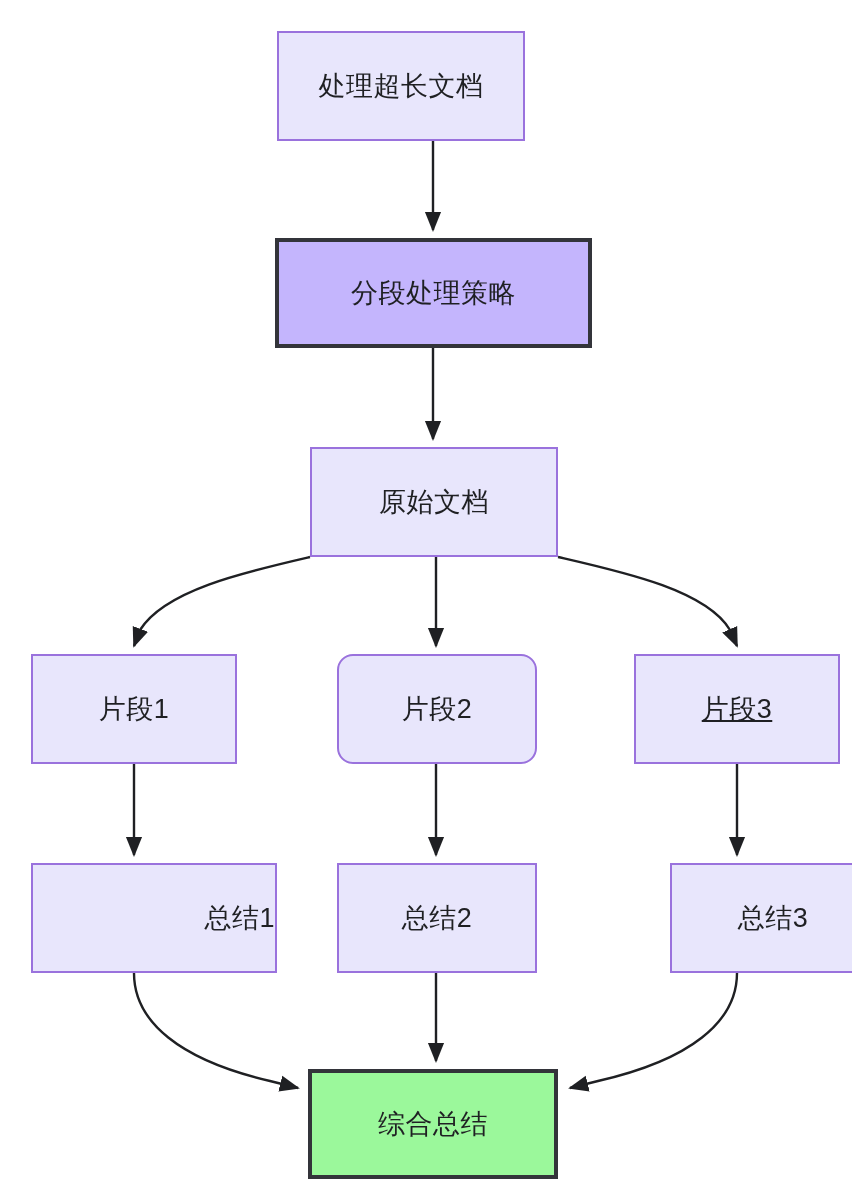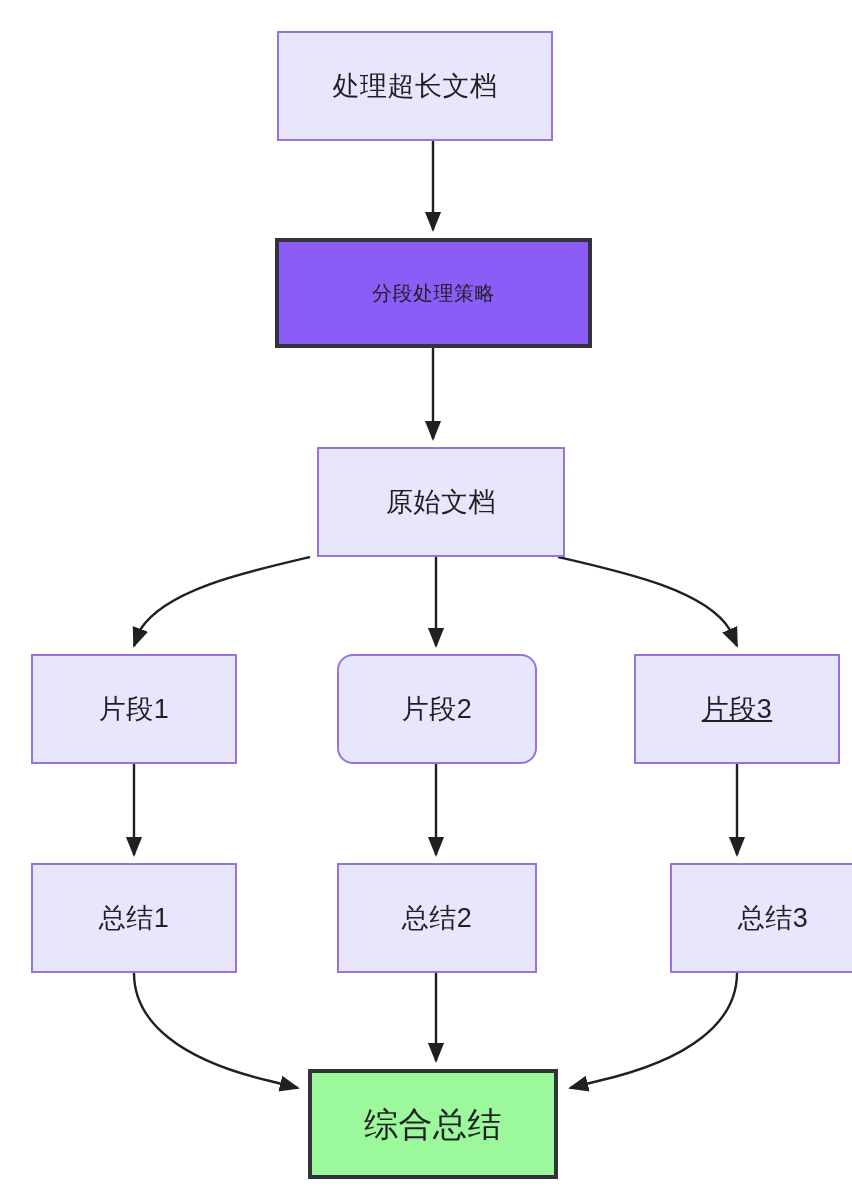--- a/index.html
+++ b/index.html
@@ -36,28 +36,28 @@
     color: #1f2023;
     letter-spacing: 0.5px;
     white-space: nowrap;
   }
   .node-plain {
     background: #e8e6fc;
     border: 2px solid #9a72dd;
     font-size: 27px;
   }
   .node-strong {
-    background: #8b5cf6;
+    background: #c4b5fd;
     border: 4px solid #33343a;
-    font-size: 20px;
+    font-size: 27px;
   }
   .node-final {
     background: #9bf89b;
     border: 4px solid #33343a;
-    font-size: 34px;
+    font-size: 27px;
   }
 </style>
 </head>
 <body>
 
 <div id="diagram-canvas">
 
   <svg id="edge-layer" viewBox="0 0 852 1196">
     <defs>
       <marker id="arrowhead" markerWidth="9" markerHeight="9" refX="7.6" refY="4" orient="auto" markerUnits="strokeWidth">
@@ -72,45 +72,45 @@
       <path d="M558,557 C623,572 706,590 730,630 L737,646"></path>
       <path d="M134,764 L134,855"></path>
       <path d="M436,764 L436,855"></path>
       <path d="M737,764 L737,855"></path>
       <path d="M134,973 C134,1022 180,1060 270,1081 L298,1088"></path>
       <path d="M436,973 L436,1061"></path>
       <path d="M737,973 C737,1022 690,1060 598,1081 L570,1088"></path>
     </g>
   </svg>
 
-  <div class="node node-plain" id="node-n1" style="left: 277px; top: 31px; width: 276px; height: 110px;">
+  <div class="node node-plain" id="node-n1" style="left: 277px; top: 31px; width: 248px; height: 110px;">
       <span>处理超长文档</span>
     </div>
 
   <div class="node node-strong" id="node-n2" style="left: 275px; top: 238px; width: 317px; height: 110px;">
       <span>分段处理策略</span>
     </div>
 
-  <div class="node node-plain" id="node-n3" style="left: 310px; top: 447px; width: 248px; height: 110px; margin-left: 7px;">
+  <div class="node node-plain" id="node-n3" style="left: 310px; top: 447px; width: 248px; height: 110px;">
       <span>原始文档</span>
     </div>
 
   <div class="node node-plain" id="node-n4" style="left: 31px; top: 654px; width: 206px; height: 110px; text-align: center;">
       <span>片段1</span>
     </div>
 
   <div class="node node-plain" id="node-n5" style="left: 337px; top: 654px; width: 200px; height: 110px; border-radius: 16px;">
       <span>片段2</span>
     </div>
 
   <div class="node node-plain" id="node-n6" style="left: 634px; top: 654px; width: 206px; height: 110px; text-decoration: underline;">
       <span>片段3</span>
     </div>
 
-  <div class="node node-plain" id="node-n7" style="left: 31px; top: 863px; width: 206px; height: 110px;">
+  <div class="node node-plain" id="node-n7" style="left: 31px; top: 863px; width: 246px; height: 110px; justify-content: flex-end;">
       <span>总结1</span>
     </div>
 
   <div class="node node-plain" id="node-n8" style="left: 337px; top: 863px; width: 200px; height: 110px; text-align: center;">
       <span>总结2</span>
     </div>
 
   <div class="node node-plain" id="node-n9" style="left: 634px; top: 863px; width: 206px; height: 110px; margin-left: 36px;">
       <span>总结3</span>
     </div>

